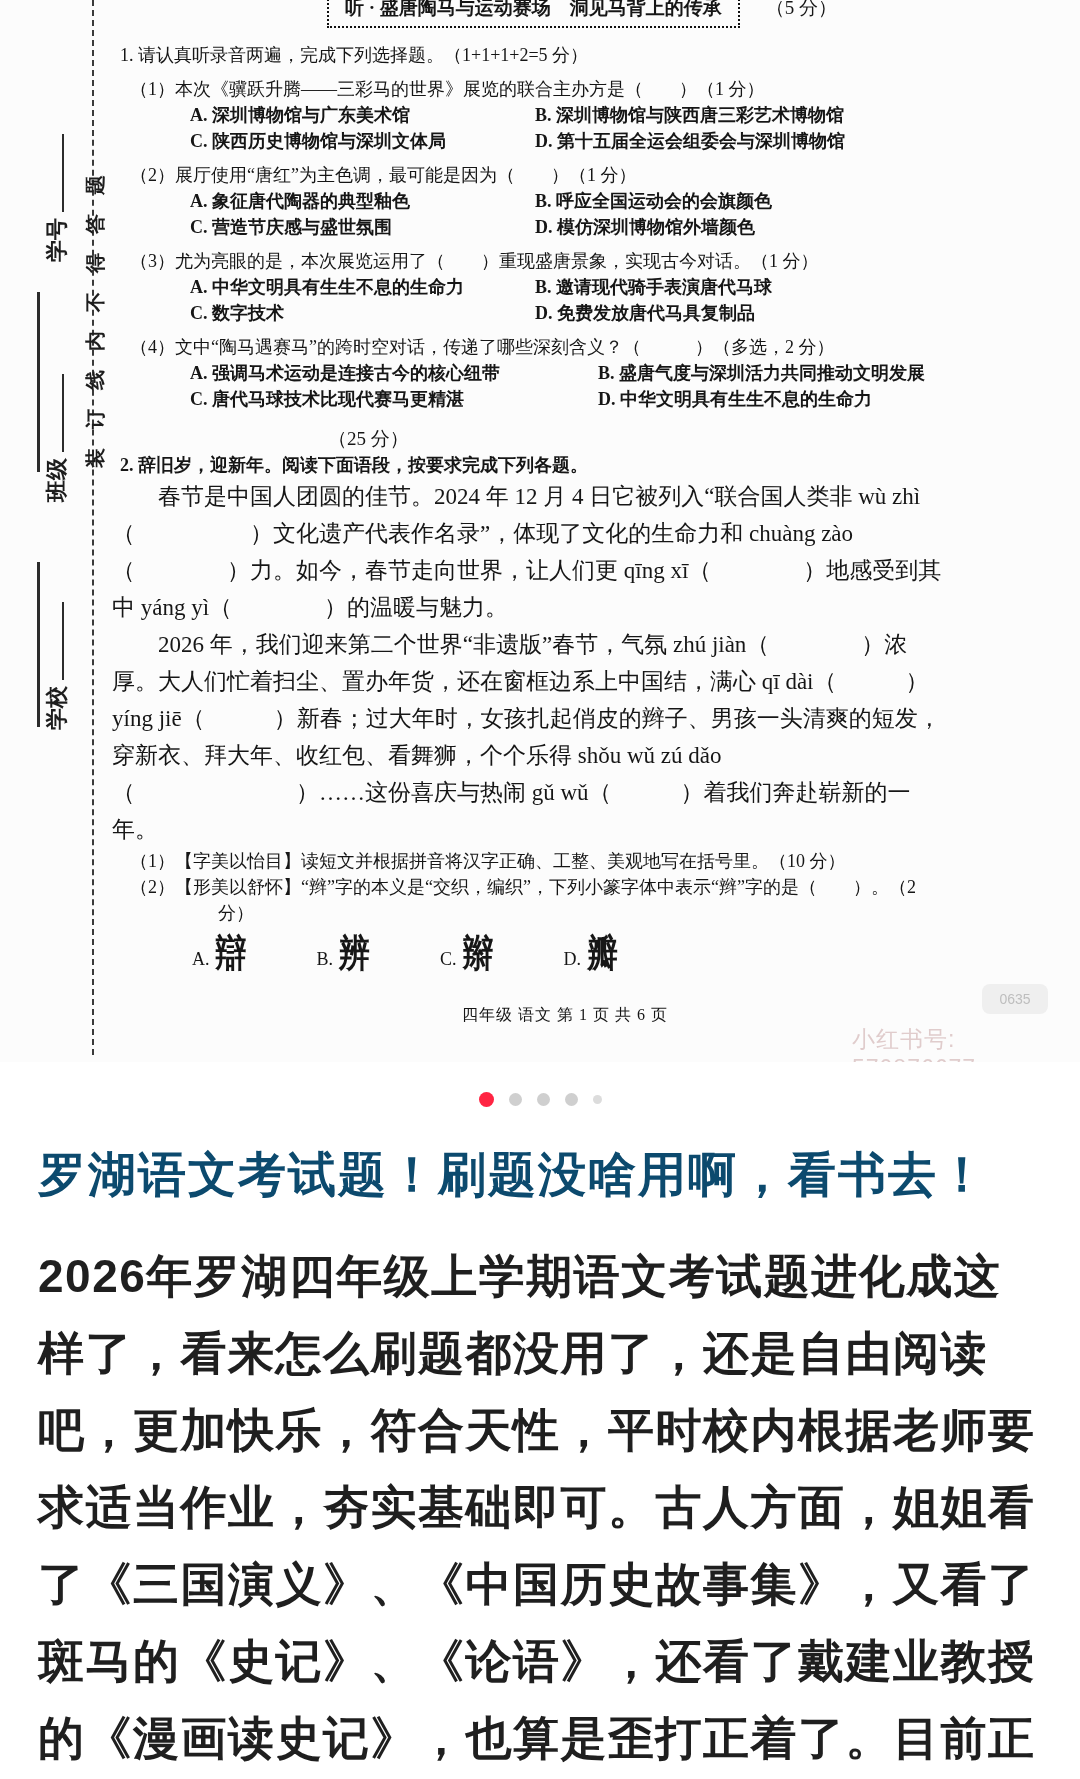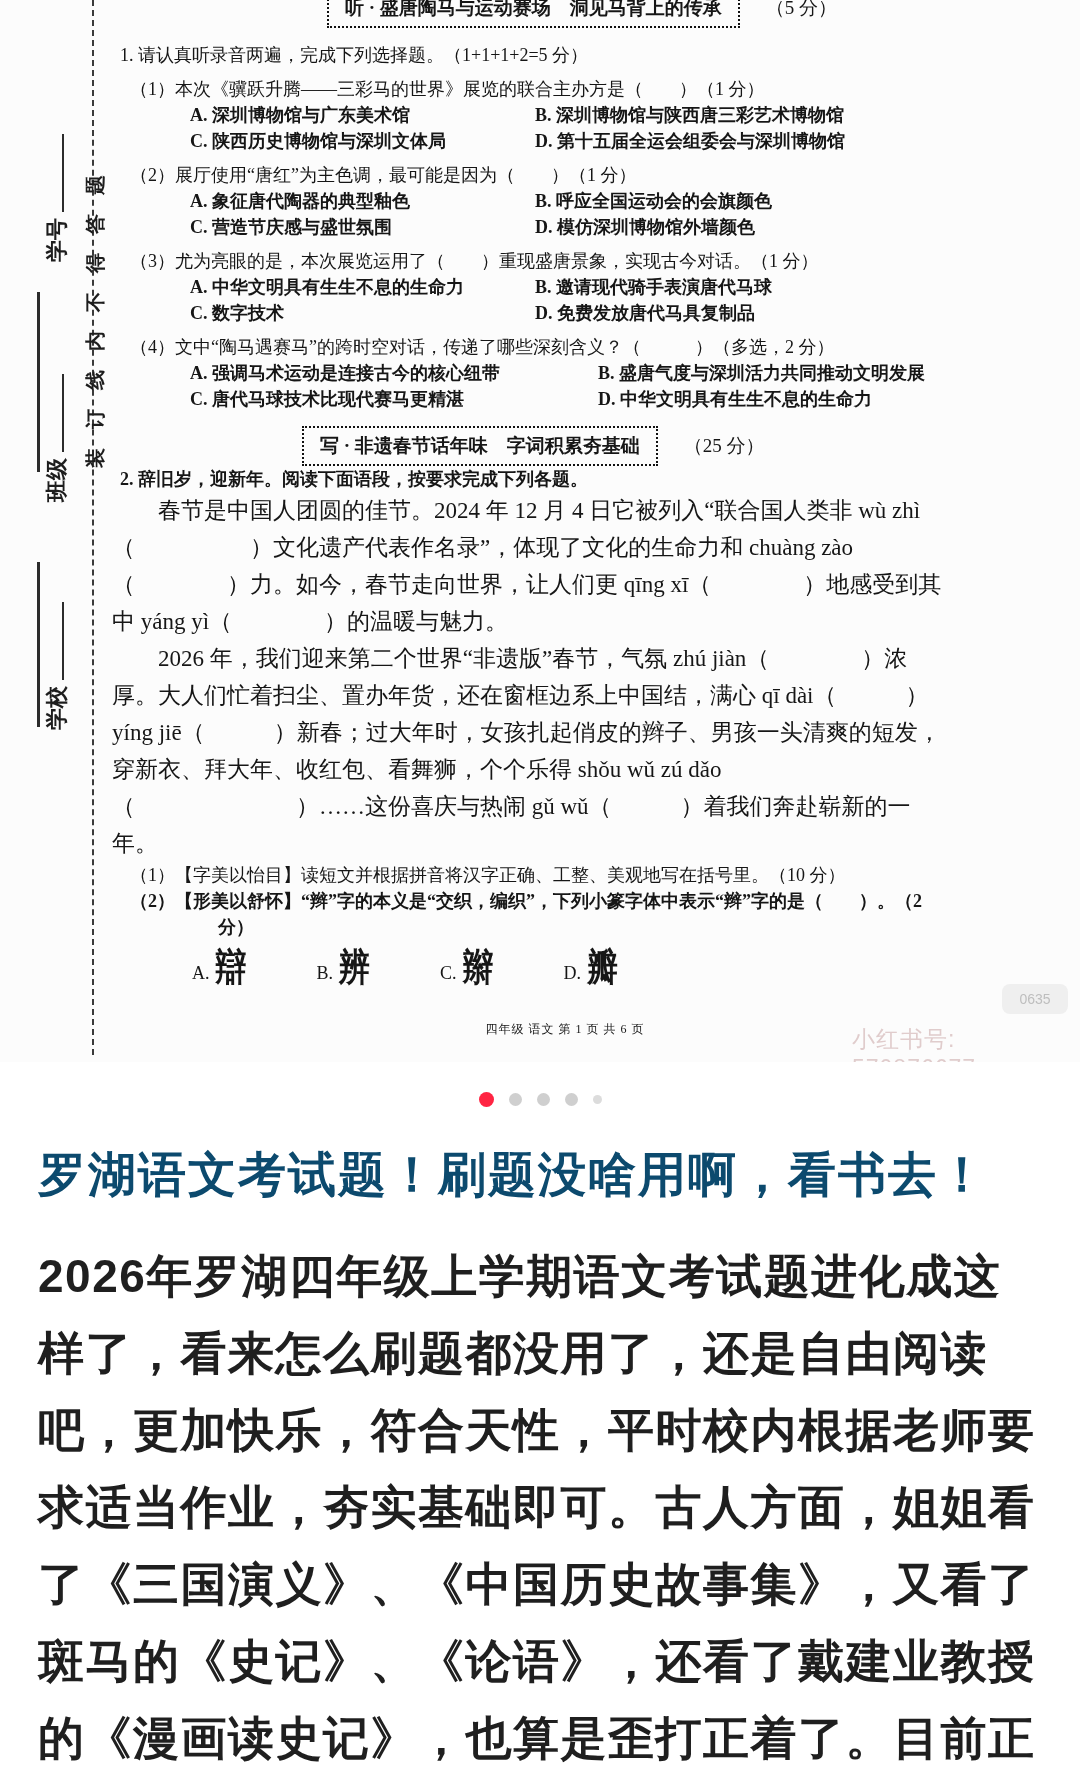--- a/index.html
+++ b/index.html
@@ -27,28 +27,28 @@
   .sec-row.s1 { margin-left:215px; transform:translateY(-12px); }
   .sec-row.s2 { margin-left:190px; margin-top:14px; }
   .sec-box { border:2.5px dotted #111; padding:5px 16px; font-weight:700; font-size:19px; white-space:nowrap; }
   .sec-score { margin-left:26px; font-size:19px; white-space:nowrap; }
   .stem-main { margin-top:6px; padding-left:8px; }
   .stem-sub { margin-top:8px; padding-left:18px; }
   .opts { padding-left:78px; display:grid; grid-template-columns:345px 1fr;font-weight:bold; }
   .opts.wide { grid-template-columns:408px 1fr; }
   .passage { font-size:23px; line-height:37px; width:836px; }
   .q2sub { padding-left:18px; }
-  .hang { padding-left:106px; text-indent:-88px;font-weight:bold; }
+  .hang { padding-left:106px; text-indent:-88px; }
   .seal-row { margin-top:16px; padding-left:80px; display:flex; gap:70px; align-items:flex-end; }
   .seal-item { display:flex; align-items:flex-end; gap:6px; }
   .seal-char { display:inline-block; font-size:31px; line-height:30px; font-weight:900; transform:scaleY(1.22); transform-origin:bottom; }
-  .exam-footer { margin-top:30px; padding-left:70px; text-align:center; font-size:12px; letter-spacing:1px; }
+  .exam-footer { margin-top:30px; padding-left:70px; text-align:center; font-size:16px; letter-spacing:1px; }
 
   
-  .wm-logo { position:absolute; right:12px; top:984px; width:66px; height:30px; border-radius:8px; background:rgba(175,175,175,0.16); color:rgba(150,150,150,0.55); font-size:14px; display:flex; align-items:center; justify-content:center; }
+  .wm-logo { position:absolute; right:32px; top:984px; width:66px; height:30px; border-radius:8px; background:rgba(175,175,175,0.16); color:rgba(150,150,150,0.55); font-size:14px; display:flex; align-items:center; justify-content:center; }
   .wm-id { position:absolute; left:852px; top:1024px; font-size:23px; color:rgba(205,172,172,0.6); letter-spacing:1px; }
 
   
   .dots { display:flex; align-items:center; justify-content:center; gap:15px; margin-top:28px; height:18px; }
   .dot { border-radius:50%; background:#cfcfcf; width:13px; height:13px; }
   .dot.active { background:#ff2442; width:15px; height:15px; }
   .dot.small { width:9px; height:9px; background:#dcdcdc; }
 
   
   .post-title { margin:34px 38px 0 38px; font-size:48px; line-height:66px; font-weight:800; color:#0c4a6e; letter-spacing:2px; }
@@ -121,21 +121,20 @@
         <div class="stem-sub">（4）文中“陶马遇赛马”的跨时空对话，传递了哪些深刻含义？（　　　）（多选，2 分）</div>
         <div class="opts wide">
           <span>A. 强调马术运动是连接古今的核心纽带</span>
           <span>B. 盛唐气度与深圳活力共同推动文明发展</span>
           <span>C. 唐代马球技术比现代赛马更精湛</span>
           <span>D. 中华文明具有生生不息的生命力</span>
         </div>
       </div>
 
       <div class="sec-row s2">
-        <div class="sec-box">写 · 非遗春节话年味　字词积累夯基础</div>
         <div class="sec-score">（25 分）</div>
       </div>
 
       <div class="stem-main" style="margin-top:0;font-weight:bold;">2. 辞旧岁，迎新年。阅读下面语段，按要求完成下列各题。</div>
 
       <div class="passage">　　春节是中国人团圆的佳节。2024 年 12 月 4 日它被列入“联合国人类非 wù zhì（　　　　　）文化遗产代表作名录”，体现了文化的生命力和 chuàng zào（　　　　）力。如今，春节走向世界，让人们更 qīng xī（　　　　）地感受到其中 yáng yì（　　　　）的温暖与魅力。</div>
       <div class="passage">　　2026 年，我们迎来第二个世界“非遗版”春节，气氛 zhú jiàn（　　　　）浓厚。大人们忙着扫尘、置办年货，还在窗框边系上中国结，满心 qī dài（　　　）yíng jiē（　　　）新春；过大年时，女孩扎起俏皮的辫子、男孩一头清爽的短发，穿新衣、拜大年、收红包、看舞狮，个个乐得 shǒu wǔ zú dǎo（　　　　　　　）……这份喜庆与热闹 gǔ wǔ（　　　）着我们奔赴崭新的一年。</div>
 
       <div class="q2sub">（1）【字美以怡目】读短文并根据拼音将汉字正确、工整、美观地写在括号里。（10 分）</div>
       <div class="q2sub hang">（2）【形美以舒怀】“辫”字的本义是“交织，编织”，下列小篆字体中表示“辫”字的是（　　）。（2 分）</div>

